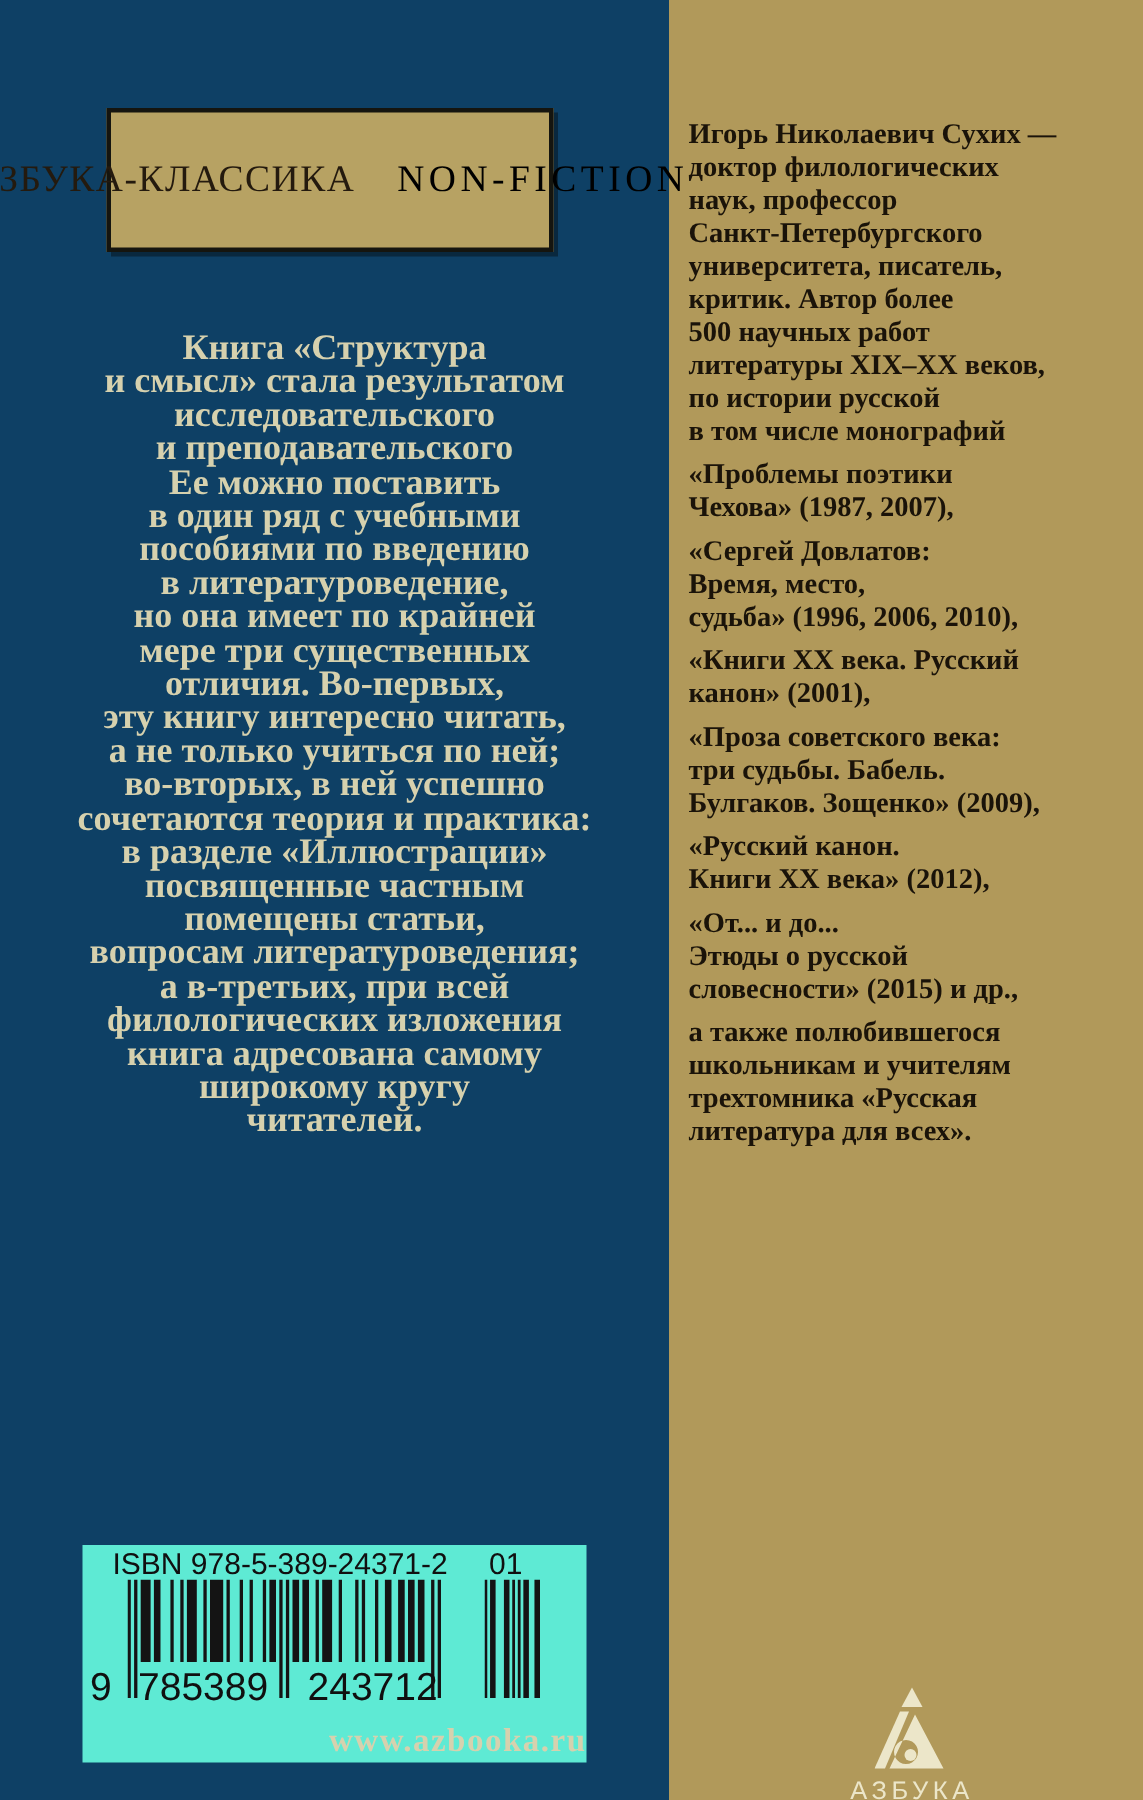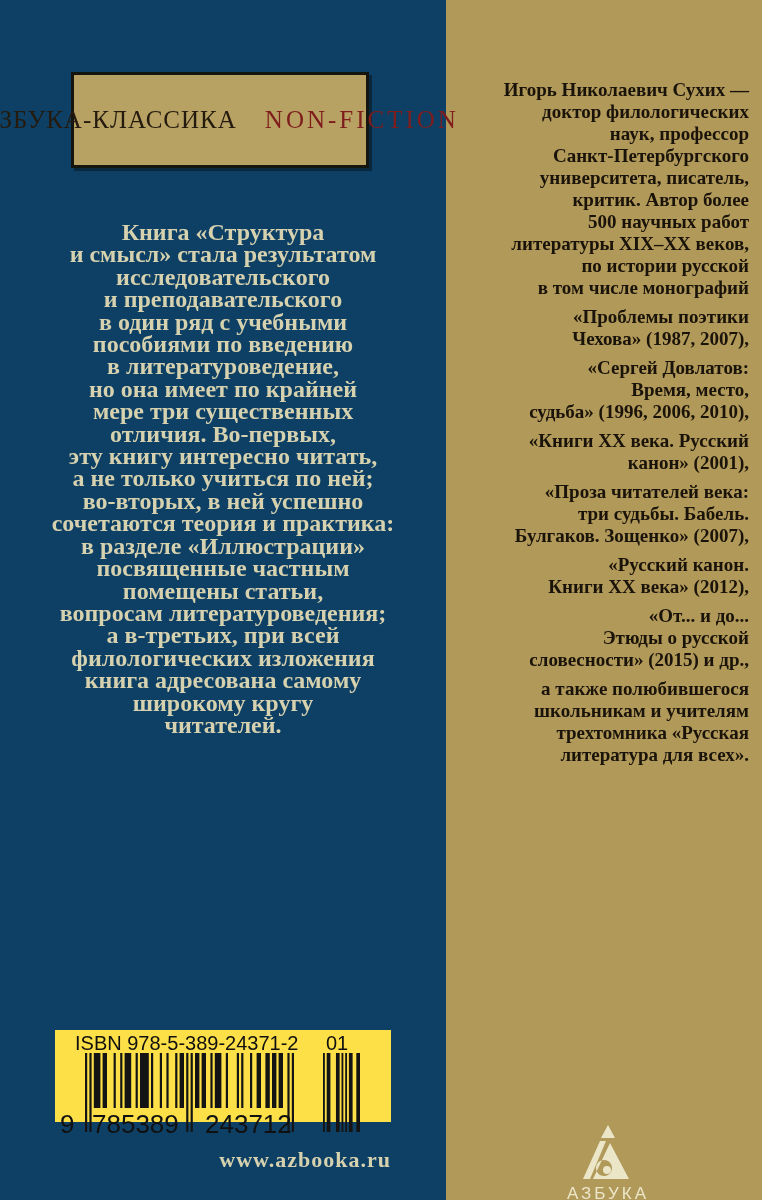--- a/index.html
+++ b/index.html
@@ -13,35 +13,35 @@
   .tan-panel{position:absolute;left:446px;top:0;width:316px;height:1200px;background:var(--tan);}
 
   
   .series-box{position:absolute;left:71px;top:72px;width:292px;height:90px;
       background:var(--tan-box);border:3px solid #15150f;
       box-shadow:3px 3px 0 rgba(5,10,15,.45);
       display:flex;flex-direction:row;align-items:center;justify-content:center;}
   .series-title{font-size:25px;color:#241a0e;letter-spacing:1px;white-space:nowrap;}
   .series-divider{width:160px;height:2px;margin:3px auto 4px auto;
       background:linear-gradient(90deg,rgba(36,26,14,0) 0%,#241a0e 18%,#241a0e 82%,rgba(36,26,14,0) 100%);}
-  .series-subtitle{font-size:25px;color:#7f1d1d;letter-spacing:3px;white-space:nowrap;margin-left:28px;}
+  .series-subtitle{font-size:25px;color:#000000;letter-spacing:3px;white-space:nowrap;margin-left:28px;}
 
   
   .left-text{position:absolute;left:23px;top:221px;width:400px;text-align:center;
       color:var(--cream);font-weight:bold;font-size:24px;line-height:22.4px;}
   .left-text .line{white-space:nowrap;}
 
   
-  .right-text{position:absolute;left:459px;top:79px;width:290px;text-align:right;
+  .right-text{position:absolute;left:459px;top:79px;width:290px;text-align:left;
       color:var(--ink);font-weight:bold;font-size:19px;line-height:22px;}
   .right-text .para{margin:0 0 7px 0;}
   .right-text .line{white-space:nowrap;}
 
   
-  .barcode-box{position:absolute;left:55px;top:1030px;width:336px;height:92px;background:#fde047;}
+  .barcode-box{position:absolute;left:55px;top:1030px;width:336px;height:145px;background:#5eead4;}
   .isbn-label{position:absolute;left:20px;top:2px;font-family:"Liberation Sans","DejaVu Sans",sans-serif;
       font-size:20px;color:#101010;white-space:nowrap;letter-spacing:0;}
   .addon-label{position:absolute;left:271px;top:2px;font-family:"Liberation Sans","DejaVu Sans",sans-serif;
       font-size:20px;color:#101010;}
   .main-bars{position:absolute;left:30px;top:23px;}
   .addon-bars{position:absolute;left:268px;top:23px;}
   .bc-digit{position:absolute;top:79px;font-family:"Liberation Sans","DejaVu Sans",sans-serif;
       font-size:26px;color:#101010;white-space:nowrap;}
   .bc-d9{left:5px;}
   .bc-g1{left:37px;}
@@ -69,20 +69,21 @@
     <div class="series-title">АЗБУКА-КЛАССИКА</div>
     <div class="series-divider"></div>
     <div class="series-subtitle">NON-FICTION</div>
   </div>
 
   <div class="left-text">
       <div class="line">Книга «Структура</div>
       <div class="line">и смысл» стала результатом</div>
       <div class="line">исследовательского</div>
       <div class="line">и преподавательского</div>
+      <div class="line">Ее можно поставить</div>
       <div class="line">в один ряд с учебными</div>
       <div class="line">пособиями по введению</div>
       <div class="line">в литературоведение,</div>
       <div class="line">но она имеет по крайней</div>
       <div class="line">мере три существенных</div>
       <div class="line">отличия. Во-первых,</div>
       <div class="line">эту книгу интересно читать,</div>
       <div class="line">а не только учиться по ней;</div>
       <div class="line">во-вторых, в ней успешно</div>
       <div class="line">сочетаются теория и практика:</div>
@@ -117,23 +118,23 @@
       <div class="para">
         <div class="line">«Сергей Довлатов:</div>
         <div class="line">Время, место,</div>
         <div class="line">судьба» (1996, 2006, 2010),</div>
       </div>
       <div class="para">
         <div class="line">«Книги XX века. Русский</div>
         <div class="line">канон» (2001),</div>
       </div>
       <div class="para">
-        <div class="line">«Проза читателей века:</div>
+        <div class="line">«Проза советского века:</div>
         <div class="line">три судьбы. Бабель.</div>
-        <div class="line">Булгаков. Зощенко» (2007),</div>
+        <div class="line">Булгаков. Зощенко» (2009),</div>
       </div>
       <div class="para">
         <div class="line">«Русский канон.</div>
         <div class="line">Книги XX века» (2012),</div>
       </div>
       <div class="para">
         <div class="line">«От... и до...</div>
         <div class="line">Этюды о русской</div>
         <div class="line">словесности» (2015) и др.,</div>
       </div>

